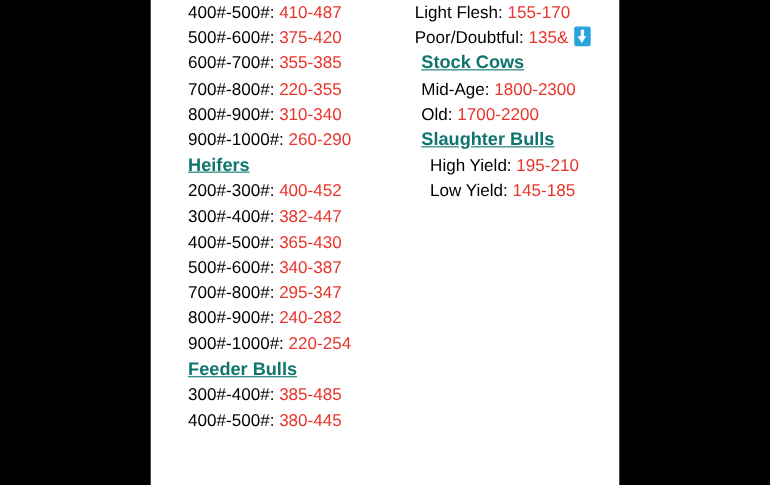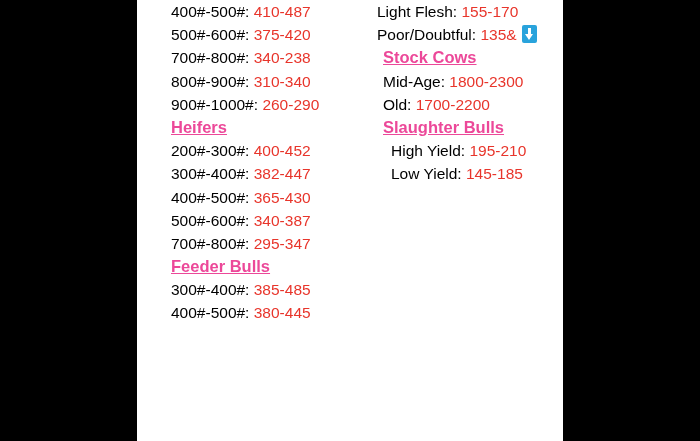--- a/index.html
+++ b/index.html
@@ -57,21 +57,21 @@
   .row .lbl {
     color: #000000;
   }
   .row .val {
     color: #e8352b;
   }
   .hdr {
     font-weight: bold;
     text-decoration: underline;
     font-size: 16.5px;
-    color: #ec4899;
+    color: #0f766e;
   }
   .indent-1 { padding-left: 8px; }
   .indent-2 { padding-left: 14px; }
   .indent-3 { padding-left: 22px; }
   .arrow {
     display: inline-block;
     width: 15px;
     height: 18px;
     vertical-align: -3px;
     background: #29a3dc;
@@ -112,24 +112,28 @@
         <div class="row indent-1">
           <span class="lbl">400#-500#:</span>
           <span class="val">410-487</span>
         </div>
 
         <div class="row indent-1">
           <span class="lbl">500#-600#:</span>
           <span class="val">375-420</span>
         </div>
 
+        <div class="row indent-1">
+          <span class="lbl">600#-700#:</span>
+          <span class="val">355-385</span>
+        </div>
 
         <div class="row indent-1">
           <span class="lbl">700#-800#:</span>
-          <span class="val">340-238</span>
+          <span class="val">220-355</span>
         </div>
 
         <div class="row indent-1">
           <span class="lbl">800#-900#:</span>
           <span class="val">310-340</span>
         </div>
 
         <div class="row indent-1">
           <span class="lbl">900#-1000#:</span>
           <span class="val">260-290</span>
@@ -158,21 +162,29 @@
           <span class="lbl">500#-600#:</span>
           <span class="val">340-387</span>
         </div>
 
 
         <div class="row indent-1">
           <span class="lbl">700#-800#:</span>
           <span class="val">295-347</span>
         </div>
 
-
+        <div class="row indent-1">
+          <span class="lbl">800#-900#:</span>
+          <span class="val">240-282</span>
+        </div>
+
+        <div class="row indent-1">
+          <span class="lbl">900#-1000#:</span>
+          <span class="val">220-254</span>
+        </div>
 
         <div class="row indent-1">
           <span class="hdr">Feeder Bulls</span>
         </div>
 
 
         <div class="row indent-1">
           <span class="lbl">300#-400#:</span>
           <span class="val">385-485</span>
         </div>

